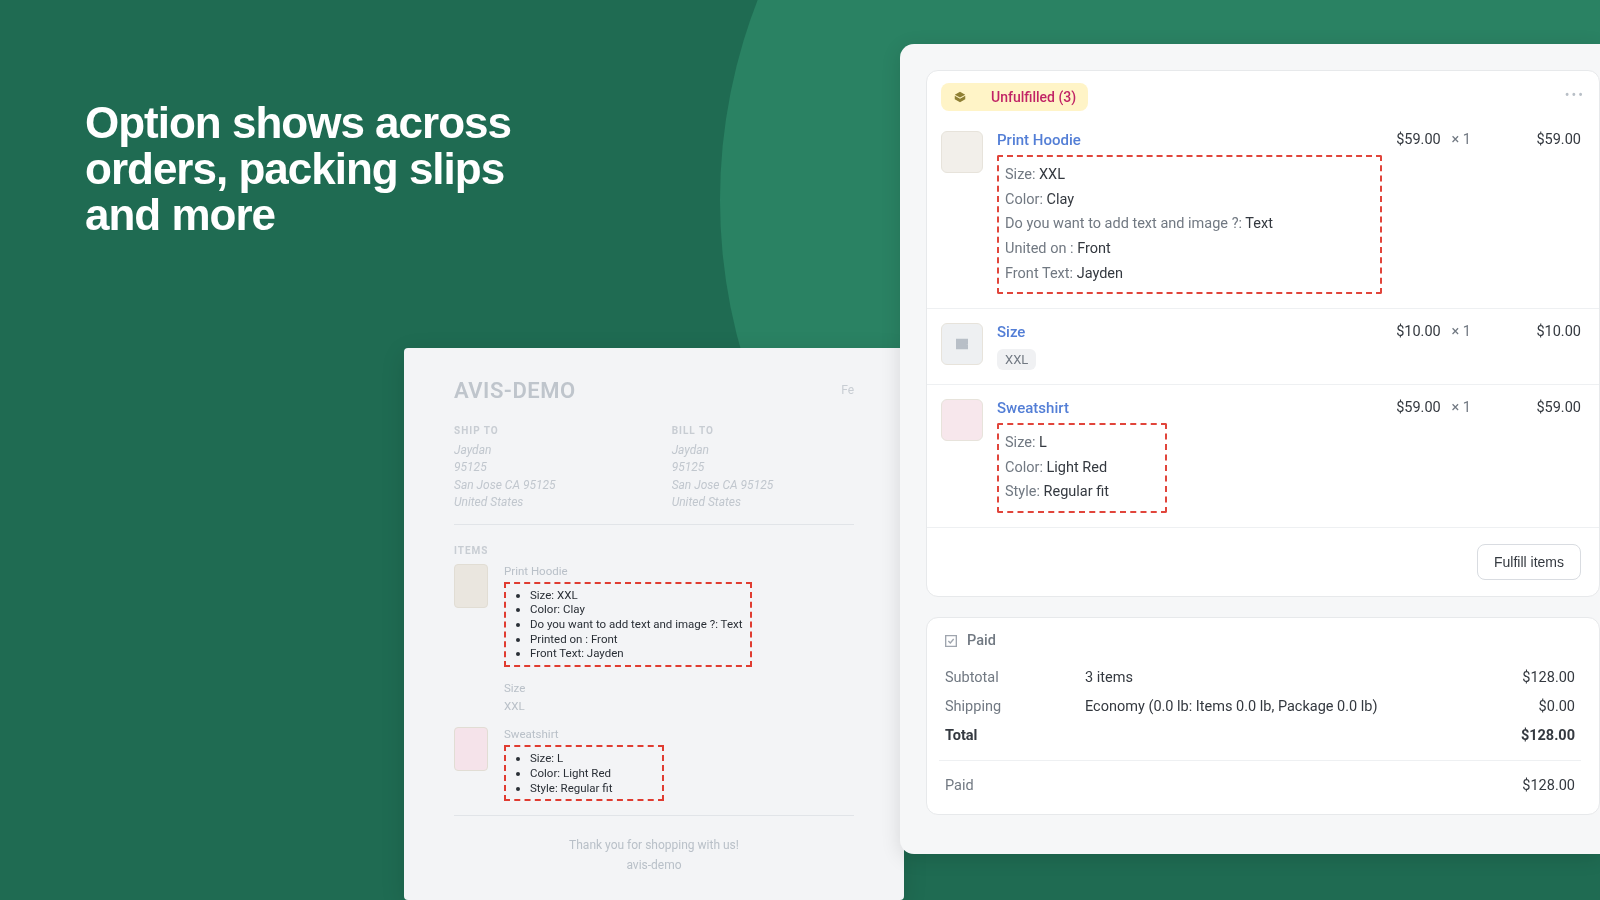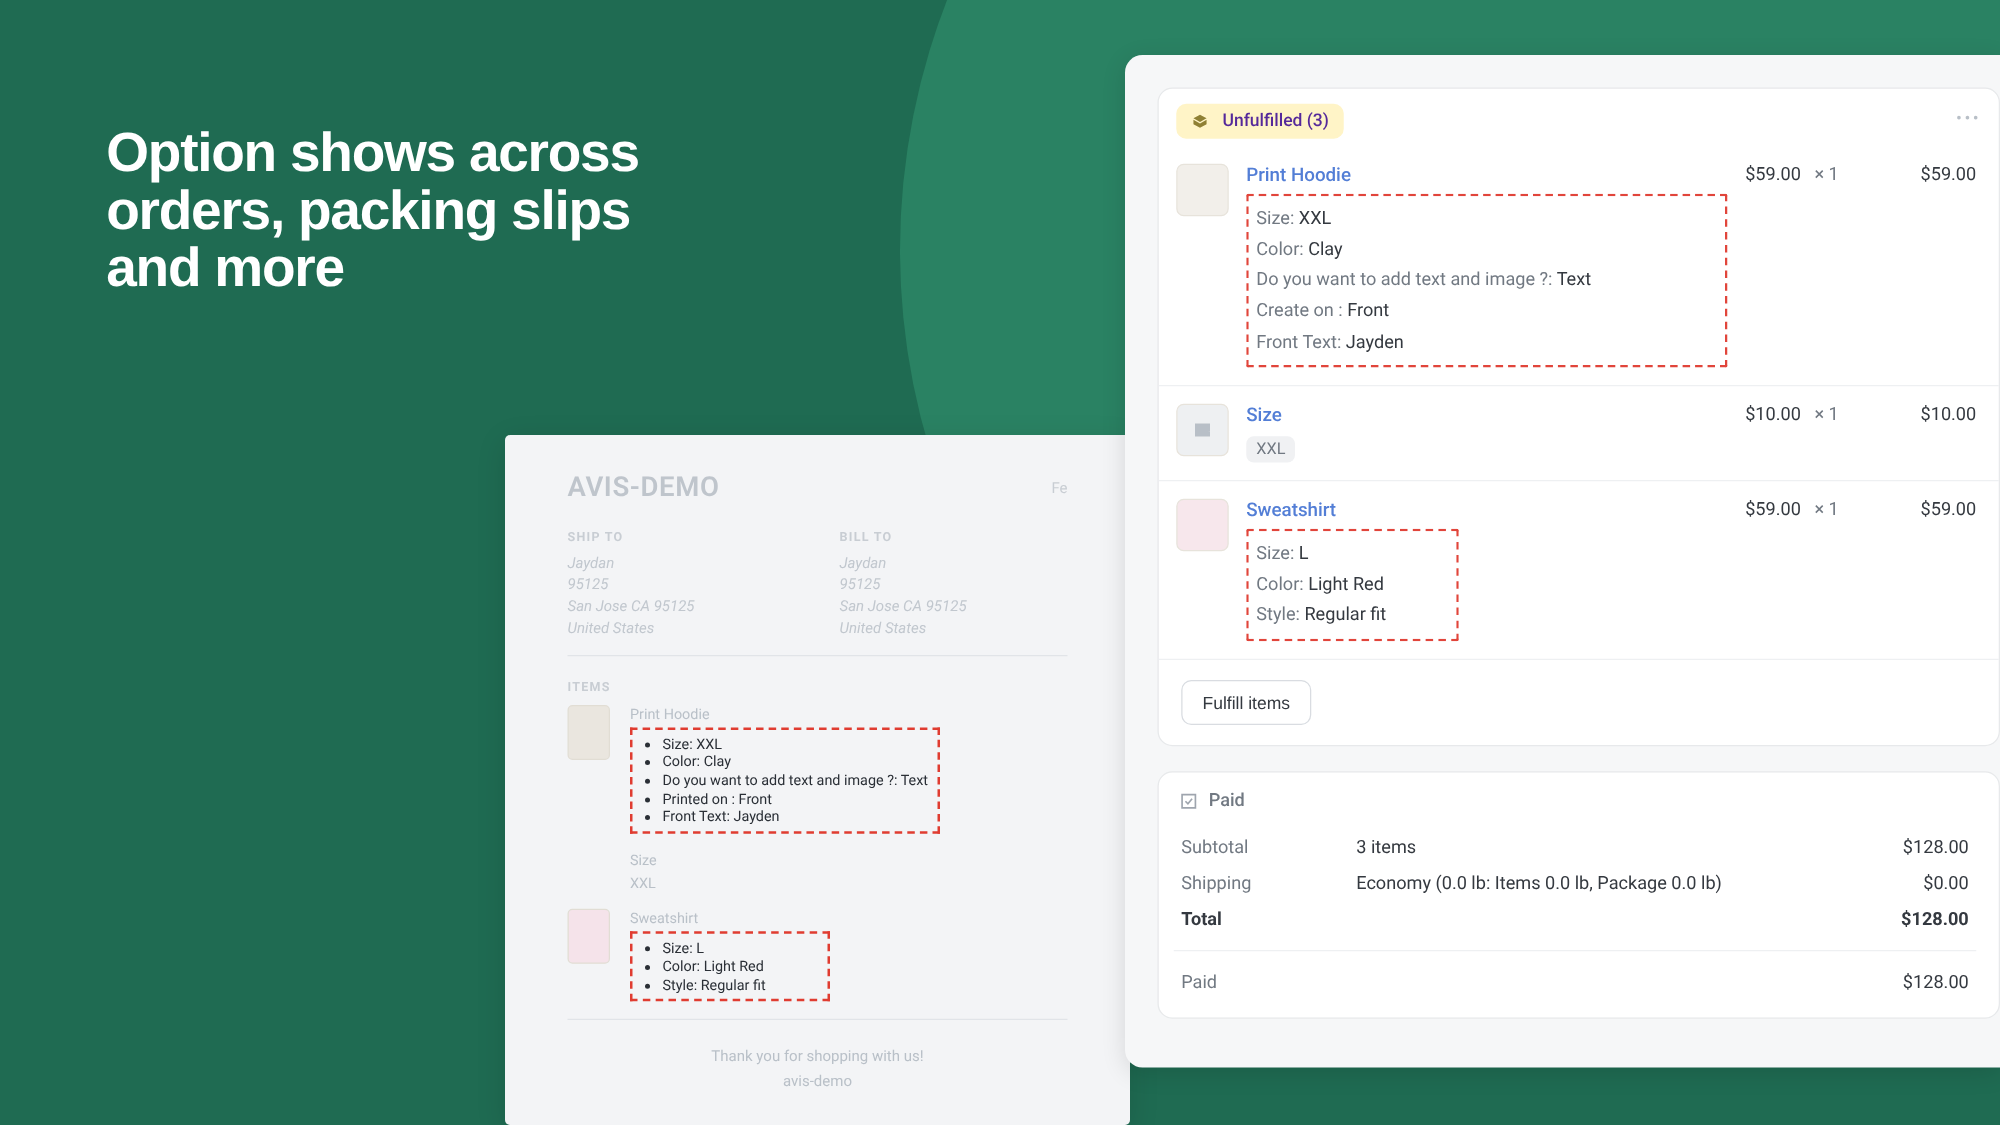--- a/index.html
+++ b/index.html
@@ -6,40 +6,40 @@
   html, body { width: 1600px; height: 900px; overflow: hidden; font-family: -apple-system, BlinkMacSystemFont, "Segoe UI", Roboto, Helvetica, Arial, sans-serif; }
   .stage { position: relative; width: 1600px; height: 900px; background: #1f6b52; }
   .circle { position: absolute; width: 1100px; height: 1100px; border-radius: 50%; background: #2a8263; top: -350px; right: -220px; }
   .hero { position: absolute; left: 85px; top: 100px; width: 720px; z-index: 2; }
   .hero h1 { font-size: 44px; line-height: 1.05; font-weight: 800; color: #fff; letter-spacing: -1px; font-family: "Segoe UI", Helvetica, Arial, sans-serif; }
   .hero .accent { color: #ffffff; }
 
   
   .order-panel { position: absolute; right: 0; top: 44px; width: 700px; height: 810px; background: #f6f7f8; border-radius: 14px 0 0 14px; box-shadow: 0 4px 20px rgba(0,0,0,.12); z-index: 3; padding: 26px 0 0 26px; overflow: hidden; }
   .order-card { background: #fff; border: 1px solid #e6e8ea; border-radius: 12px; margin-bottom: 20px; }
-  .badge { display: inline-flex; align-items: center; gap: 11px; background: #fff4c5; color: #4c1d95; font-size: 14px; font-weight: 500; padding: 6px 12px; border-radius: 8px; margin: 12px 0 6px 14px; }
+  .badge { display: inline-flex; align-items: center; gap: 24px; background: #fff4c5; color: #be185d; font-size: 14px; font-weight: 500; padding: 6px 12px; border-radius: 8px; margin: 12px 0 6px 14px; }
   .badge svg { width: 14px; height: 14px; fill: #8a7a2a; }
   .dots { float: right; margin: 16px 14px 0 0; color: #b5bcc4; letter-spacing: 2px; font-size: 14px; }
   .line-item { display: flex; padding: 14px 18px 14px 14px; border-top: 1px solid #eef0f2; gap: 14px; }
   .line-item:first-of-type { border-top: none; }
   .thumb { width: 42px; height: 42px; background: #f2efe9; border: 1px solid #e6e2da; border-radius: 6px; flex-shrink: 0; position: relative; }
   .thumb.pink { background: #f7e6eb; }
   .thumb.grey { background: #eef0f2; display:flex; align-items:center; justify-content:center; color:#b5bcc4; }
   .thumb.grey svg { width:18px; height:18px; fill:#b5bcc4; }
   .li-main { flex: 1; min-width: 0; }
   .li-title { color: #4a78d4; font-size: 15px; font-weight: 500; margin-bottom: 6px; }
   .attr-box { border: 2.5px dashed #e03c31; padding: 6px 10px 6px 6px; border-radius: 2px; display: inline-block; }
   .attr-box.full { display:block; margin-top:2px; }
   .attr-line { font-size: 14.5px; line-height: 1.7; color: #2a2f36; }
   .attr-line .k { color: #6a727c; }
   .pill { display:inline-block; background:#f0f1f3; color:#6a727c; font-size:13px; padding:3px 8px; border-radius:6px; margin-top:2px; }
   .li-price { white-space: nowrap; font-size: 14.5px; color: #2a2f36; text-align: right; }
   .li-price .sub { color:#6a727c; }
   .li-total { width: 70px; text-align: right; font-size: 14.5px; color:#2a2f36; margin-left: 26px; }
-  .actions { display:flex; gap:0; padding: 16px 18px; border-top:1px solid #eef0f2; }
+  .actions { display:flex; justify-content:flex-end; gap:0; padding: 16px 18px; border-top:1px solid #eef0f2; }
   .btn { font-size: 14px; font-weight: 500; padding: 9px 16px; border-radius: 8px; border:1px solid #d7dbe0; background:#fff; color:#2a2f36; cursor:pointer; }
   .btn.primary { background:#b7bcc3; color:#fff; border-color:#b7bcc3; }
 
   .paid-row { display:flex; align-items:center; gap:8px; padding: 14px 16px 8px; color:#6a727c; font-size:14.5px; font-weight:500; }
   .paid-row svg { width:16px; height:16px; fill:#6a727c; }
   .sum { padding: 6px 24px 14px 18px; }
   .sum-row { display:flex; font-size:14.5px; color:#2a2f36; padding:6px 0; }
   .sum-row .lbl { width: 140px; color:#6a727c; }
   .sum-row .mid { flex:1; color:#2a2f36; }
   .sum-row .amt { text-align:right; width:110px; }
@@ -95,21 +95,21 @@
 
       
       <div class="line-item">
         <div class="thumb"></div>
         <div class="li-main">
           <div class="li-title">Print Hoodie</div>
           <div class="attr-box full">
             <div class="attr-line"><span class="k">Size:</span><span> XXL</span></div>
             <div class="attr-line"><span class="k">Color:</span><span> Clay</span></div>
             <div class="attr-line"><span class="k">Do you want to add text and image ?:</span><span> Text</span></div>
-            <div class="attr-line"><span class="k">Create on :</span><span> Front</span></div>
+            <div class="attr-line"><span class="k">United on :</span><span> Front</span></div>
             <div class="attr-line"><span class="k">Front Text:</span><span> Jayden</span></div>
           </div>
         </div>
         <div class="li-price"><span>$59.00</span> &nbsp; <span class="sub">×  1</span></div>
         <div class="li-total">$59.00</div>
       </div>
 
       
       <div class="line-item">
         <div class="thumb grey">

